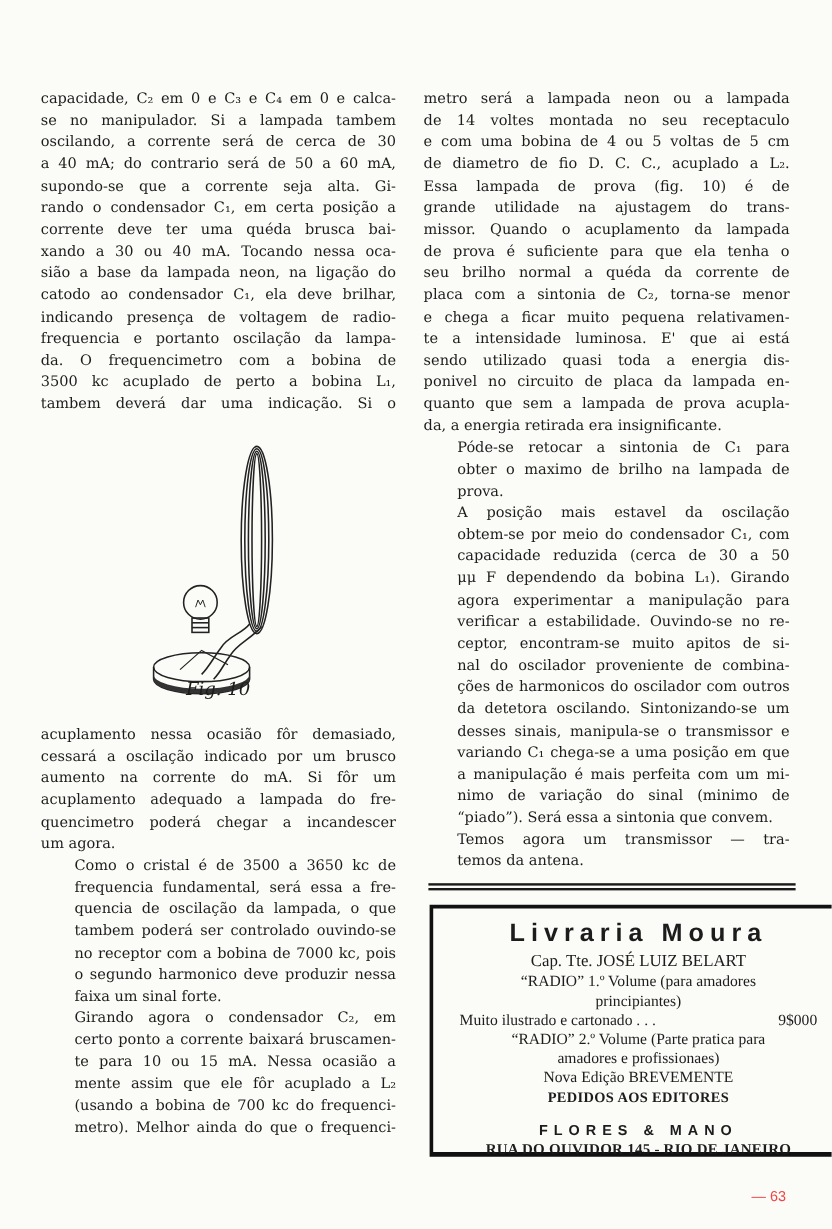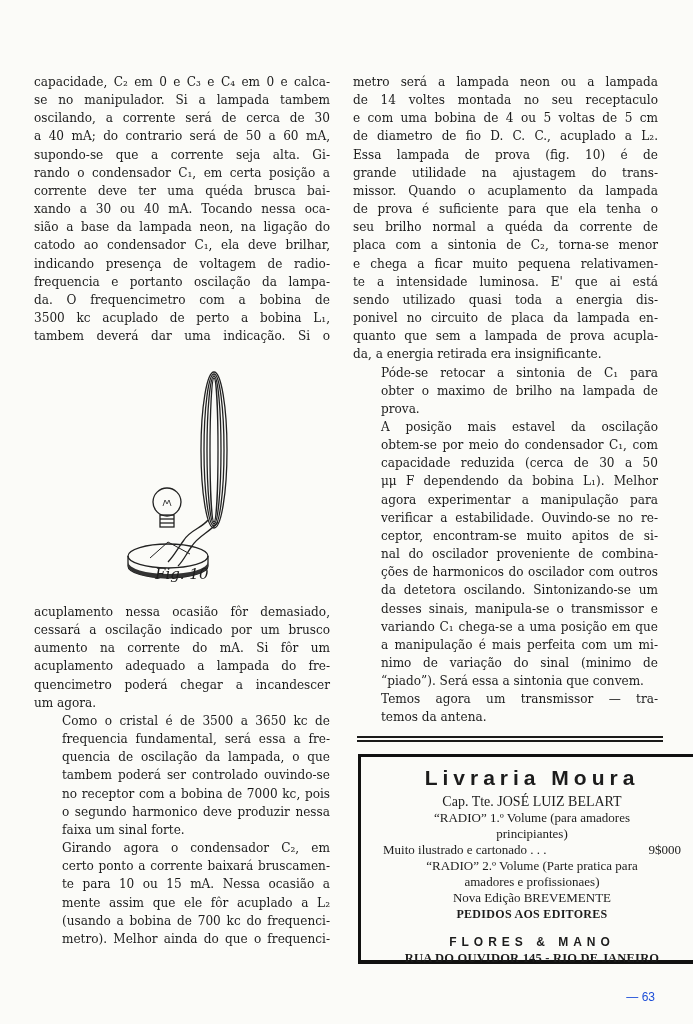--- a/index.html
+++ b/index.html
@@ -23,21 +23,21 @@
 
   #ad-box { position: absolute; left: 358px; top: 754px; width: 349px; height: 210px; border: 3px solid #111; box-sizing: border-box; border-right-width: 4px; border-bottom-width: 4px; text-align: center; font-family: "Liberation Serif", serif; }
   #ad-title { font-family: "Liberation Sans", sans-serif; font-weight: bold; font-size: 21px; letter-spacing: 5px; margin-top: 8px; line-height: 26px; }
   .ad-line { font-size: 13px; line-height: 16px; }
   #ad-author { margin-top: 3px; font-size: 14px; }
   #ad-publisher-head { font-size: 12px; font-weight: bold; letter-spacing: 0.3px; }
   #ad-publisher { font-family: "Liberation Sans", sans-serif; font-weight: bold; font-size: 12px; letter-spacing: 5px; margin-top: 12px; }
   #ad-address { font-size: 12.5px; font-weight: bold; letter-spacing: 0.2px; }
   .price-row { display: flex; justify-content: space-between; padding: 0 22px; }
 
-  #page-number { position: absolute; right: 38px; top: 990px; font-family: "Liberation Sans", sans-serif; font-size: 12px; color: #1d4ed8; }
+  #page-number { position: absolute; right: 38px; top: 990px; font-family: "Liberation Sans", sans-serif; font-size: 12px; color: #ef4444; }
 </style>
 </head>
 <body>
 
 <div id="col-left-top" class="col">
     <p>
       <span>capacidade, C₂ em 0 e C₃ e C₄ em 0 e calca-</span>
       <span>se no manipulador. Si a lampada tambem</span>
       <span>oscilando, a corrente será de cerca de 30</span>
       <span>a 40 mA; do contrario será de 50 a 60 mA,</span>
@@ -125,21 +125,21 @@
     </p>
     <p class="ind">
       <span>Póde-se retocar a sintonia de C₁ para</span>
       <span>obter o maximo de brilho na lampada de</span>
       <span class="last">prova.</span>
     </p>
     <p class="ind">
       <span>A posição mais estavel da oscilação</span>
       <span>obtem-se por meio do condensador C₁, com</span>
       <span>capacidade reduzida (cerca de 30 a 50</span>
-      <span>μμ F dependendo da bobina L₁). Melhor</span>
+      <span>μμ F dependendo da bobina L₁). Girando</span>
       <span>agora experimentar a manipulação para</span>
       <span>verificar a estabilidade. Ouvindo-se no re-</span>
       <span>ceptor, encontram-se muito apitos de si-</span>
       <span>nal do oscilador proveniente de combina-</span>
       <span>ções de harmonicos do oscilador com outros</span>
       <span>da detetora oscilando. Sintonizando-se um</span>
       <span>desses sinais, manipula-se o transmissor e</span>
       <span>variando C₁ chega-se a uma posição em que</span>
       <span>a manipulação é mais perfeita com um mi-</span>
       <span>nimo de variação do sinal (minimo de</span>

